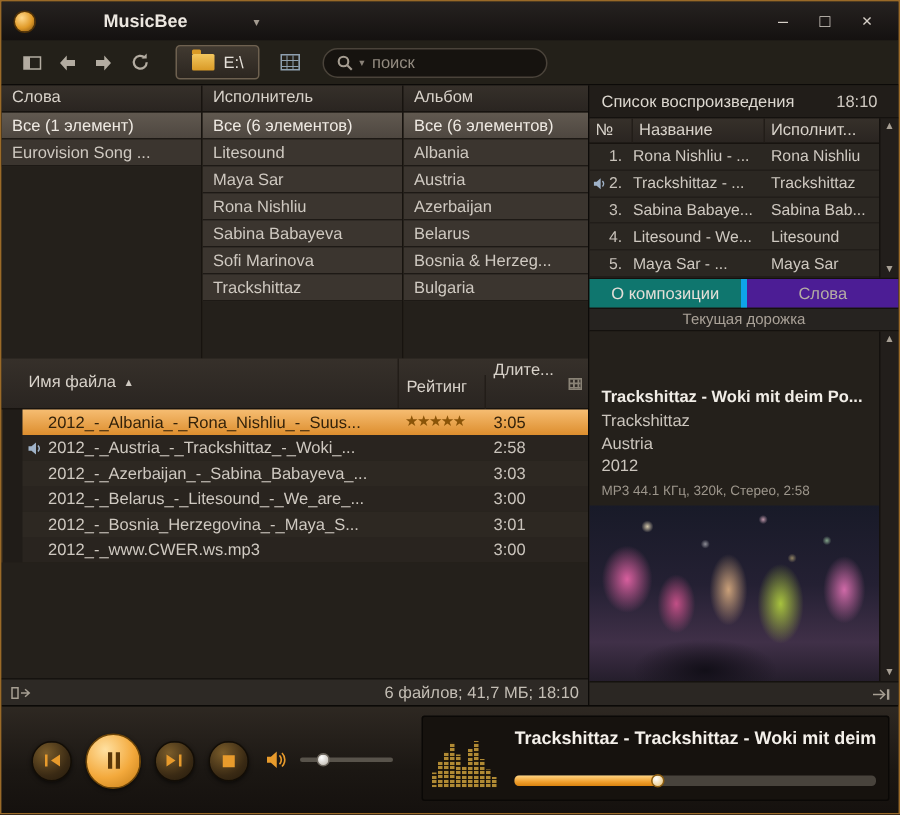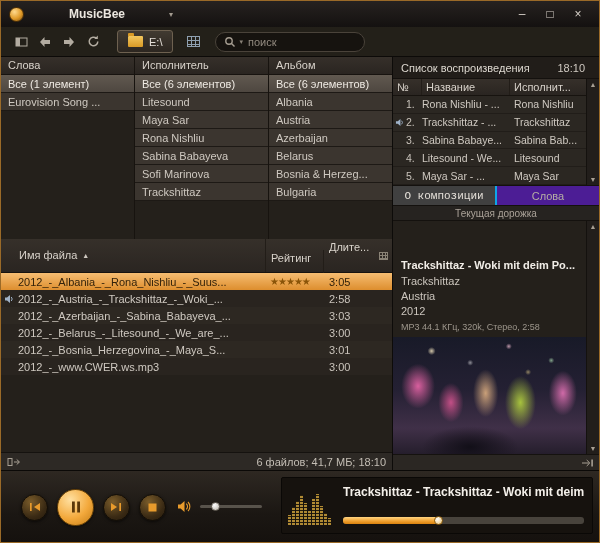--- a/index.html
+++ b/index.html
@@ -63,21 +63,21 @@
   .fl-head{height:34px;display:flex;align-items:center;flex:0 0 auto;
     background:linear-gradient(#36302a,#2a2521);border-bottom:1px solid #17130f;color:#d8d2ca;}
   .flh-name{flex:1;padding-left:18px;display:flex;align-items:center;gap:5px;overflow:hidden;white-space:nowrap;border-right:1px solid #221d18;height:100%;line-height:17px;}
   .sort{font-size:7px;color:#cfc9c1;}
   .flh-rating{width:58px;padding-left:5px;border-right:1px solid #221d18;height:100%;line-height:17px;margin-top:21px;}
   .flh-dur{width:50px;padding-left:5px;height:100%;line-height:17px;}
   .flh-grid{width:18px;height:100%;display:flex;align-items:center;justify-content:center;}
   .mini-grid{width:9px;height:8px;border:1px solid #8a8376;
     background-image:linear-gradient(#8a8376 1px,transparent 1px),linear-gradient(90deg,#8a8376 1px,transparent 1px);
     background-size:3px 3px;background-position:-1px -1px;}
-  .fl-rows{flex:0 0 auto;}
+  .fl-rows{flex:0 0 auto;padding-left:14px;}
   .fl-row{height:17px;display:flex;align-items:center;cursor:default;}
   .fl-row:nth-child(odd){background:#2d2822;}
   .fl-row:nth-child(even){background:#29241f;}
   .fl-row.sel{background:linear-gradient(#f6bd72,#dd8e2e);color:#33220a;}
   .fl-icon{width:17px;display:flex;align-items:center;justify-content:center;flex:0 0 auto;}
   .fl-name{flex:1;white-space:nowrap;overflow:hidden;min-width:0;}
   .fl-row.sel .fl-name{font-weight:normal;}
   .fl-rating{width:58px;padding-left:4px;font-size:10px;letter-spacing:-1px;color:#8a5408;flex:0 0 auto;}
   .fl-dur{width:50px;padding-left:5px;flex:0 0 auto;color:#c9c3bb;}
   .fl-row.sel .fl-dur{color:#33220a;}
@@ -101,21 +101,21 @@
   .pl-row{height:18px;display:flex;align-items:center;font-size:10.5px;background:#2b2722;border-bottom:1px solid #211d19;cursor:default;}
   .pl-icon{width:13px;display:flex;align-items:center;justify-content:center;flex:0 0 auto;}
   .pl-num{width:16px;color:#c9c3bb;flex:0 0 auto;}
   .pl-name{flex:1;min-width:0;white-space:nowrap;overflow:hidden;}
   .pl-artist{width:76px;padding-left:4px;white-space:nowrap;overflow:hidden;flex:0 0 auto;}
   .scrollcol{width:13px;flex:0 0 auto;background:#221e1b;border-left:1px solid #14110e;
     display:flex;flex-direction:column;align-items:center;justify-content:space-between;padding:2px 0;}
   .sarrow{font-size:7px;color:#a79f94;cursor:default;}
   .tabs{height:20px;flex:0 0 auto;display:flex;border-bottom:1px solid #14110e;}
   .tab{flex:1;display:flex;align-items:center;justify-content:center;height:100%;cursor:default;}
-  .tab.active{background:#404040;color:#e4dfd8;border-right:2px solid #0ea5e9;font-family:Liberation Mono, monospace;}
+  .tab.active{background:#0f766e;color:#e4dfd8;border-right:4px solid #0ea5e9;}
   .tab.inactive{background:#4c1d95;color:#b5aea4;}
   .cur-track{height:15px;flex:0 0 auto;display:flex;align-items:center;justify-content:center;
     font-size:10px;color:#aaa298;background:#262320;border-bottom:1px solid #14110e;}
   .info-section{flex:1;display:flex;min-height:0;}
   .info-col{flex:1;display:flex;flex-direction:column;min-width:0;background:#24201b;}
   .ti-title{font-weight:bold;color:#f1ede7;padding:6px 8px 3px;white-space:nowrap;overflow:hidden;margin-top:32px;}
   .ti-line{padding:1px 8px 2px;color:#cbc5bd;white-space:nowrap;overflow:hidden;}
   .ti-format{padding:3px 8px 5px;font-size:9px;color:#9d968c;white-space:nowrap;overflow:hidden;}
   .art{flex:1;min-height:0;
     background:

